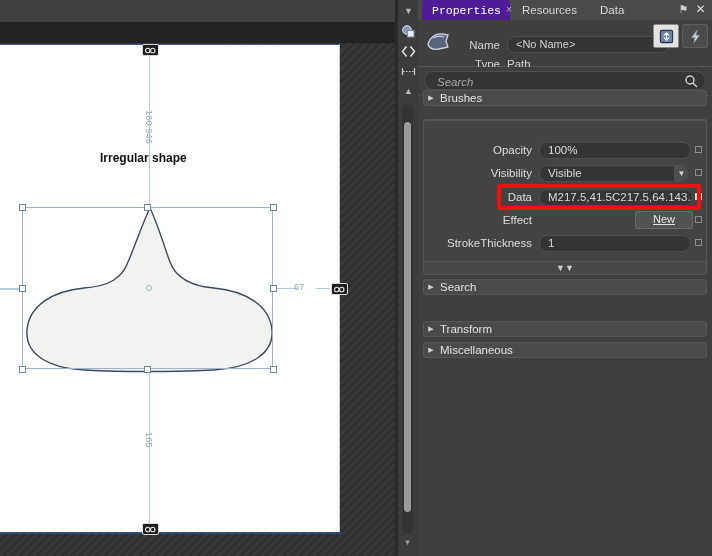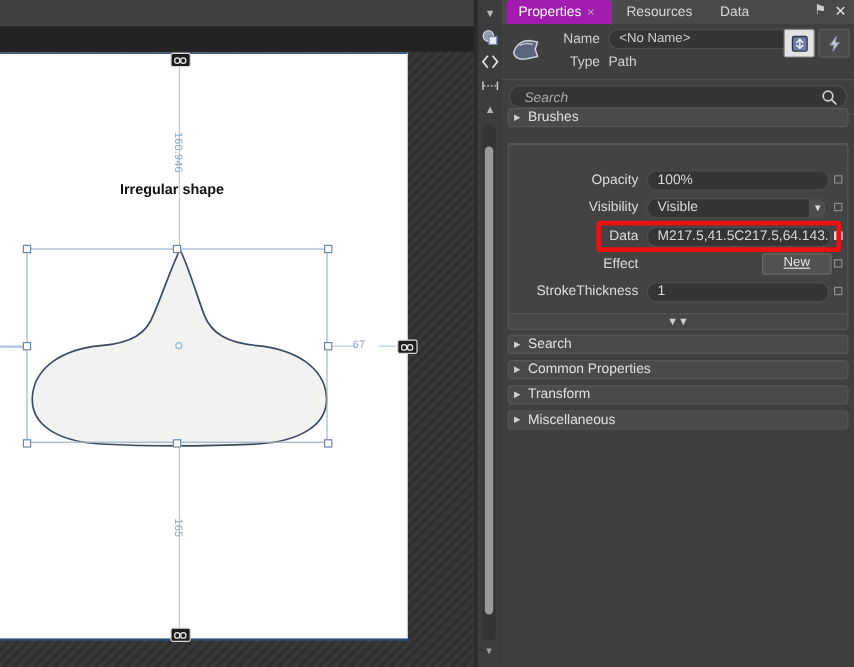--- a/index.html
+++ b/index.html
@@ -235,22 +235,23 @@
     display: flex;
     align-items: center;
     gap: 5px;
     padding: 0 10px;
     box-sizing: border-box;
     color: #d7d7d7;
     font-size: 11.5px;
     border-radius: 3px 3px 0 0;
   }
   .tab.active {
-    background: #a21caf;
+    background: #4c1d95;
     color: #ffffff;
+    font-family: Liberation Mono, monospace;
   }
   .tab-close {
     font-size: 10px;
     color: #b5b5b5;
   }
   .pin-btn {
     position: absolute;
     right: 22px; top: 3px;
     width: 13px; height: 13px;
     color: #cfcfcf;
@@ -278,20 +279,21 @@
   }
   .obj-icon {
     position: absolute;
     left: 6px; top: 8px;
     width: 28px; height: 28px;
   }
   .head-row {
     position: absolute;
     display: flex;
     align-items: center;
+    margin-top: 12px;
   }
   .row-name { left: 34px; top: 4px; }
   .row-type { left: 34px; top: 26px; }
   .head-label {
     width: 48px;
     text-align: right;
     color: #d2d2d2;
     font-size: 11.5px;
     padding-right: 7px;
   }
@@ -693,24 +695,20 @@
 
       <div class="red-box"></div>
     </div>
 
     <div class="expand-more">▼▼</div>
 
     <div class="section" style="top:279px;">
       <span class="sect-tri">▶</span>
       <span class="sect-label">Search</span>
     </div>
-    <div class="section" style="top:300px;">
-      <span class="sect-tri">▶</span>
-      <span class="sect-label">Common Properties</span>
-    </div>
     <div class="section" style="top:321px;">
       <span class="sect-tri">▶</span>
       <span class="sect-label">Transform</span>
     </div>
     <div class="section" style="top:342px;">
       <span class="sect-tri">▶</span>
       <span class="sect-label">Miscellaneous</span>
     </div>
 
   </div>

